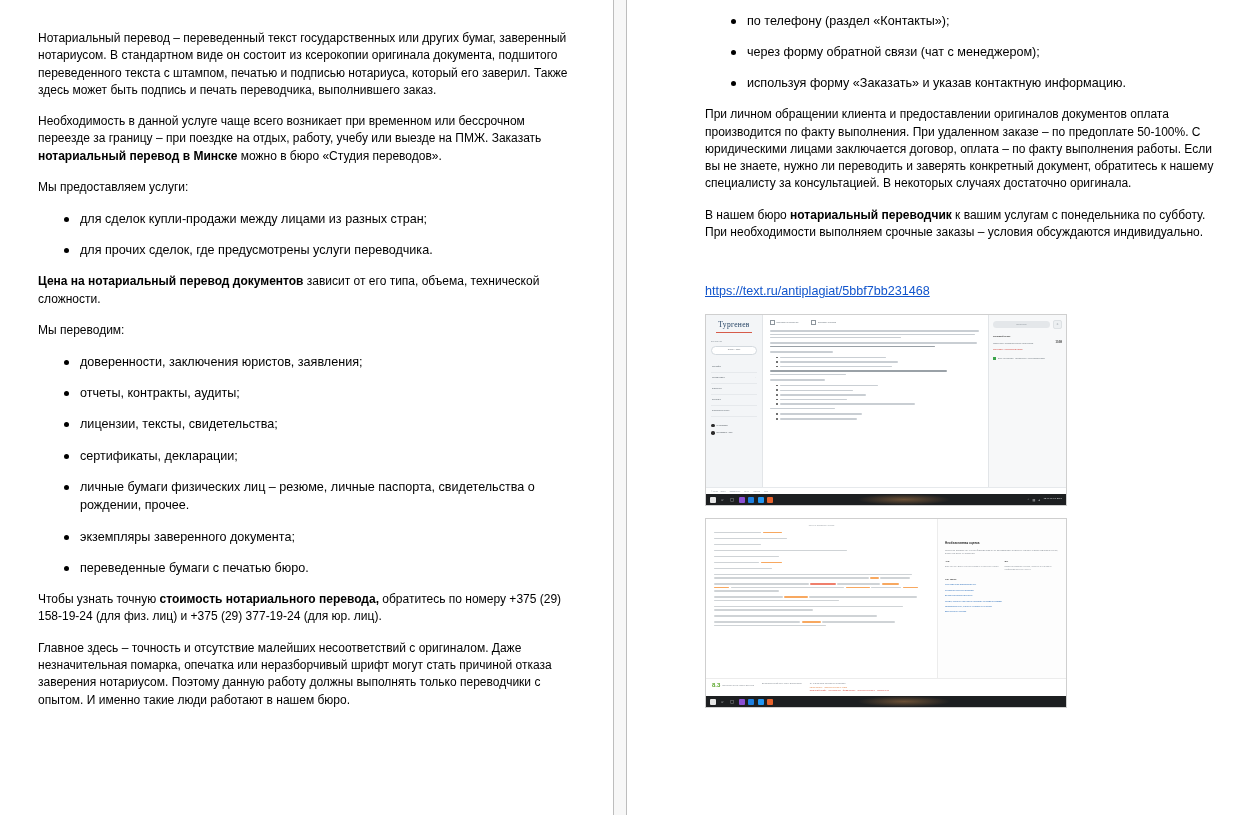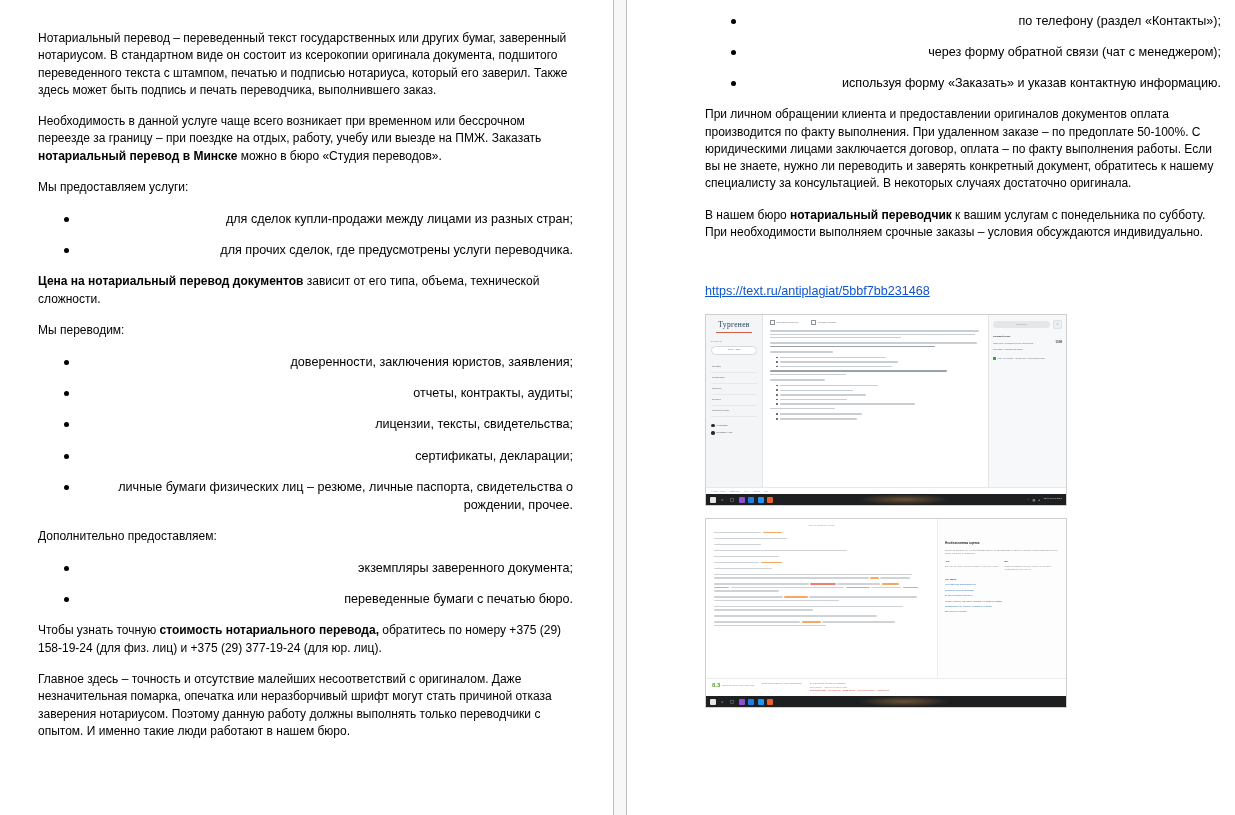--- a/index.html
+++ b/index.html
@@ -55,21 +55,20 @@
     margin: 0 0 14px 0;
     padding: 0 0 0 40px;
     list-style: none;
   }
   ul.bullets li {
     position: relative;
     font-size: 12.6px;
     line-height: 1.44;
     margin: 0 0 13px 0;
     padding-left: 2px;
-    text-align: right;
   }
   ul.bullets li:last-child { margin-bottom: 0; }
   ul.bullets li::before {
     content: "";
     position: absolute;
     left: -14px;
     top: 7px;
     width: 5px;
     height: 5px;
     background: #000;
@@ -302,21 +301,20 @@
     <div class="list-block">
       <ul class="bullets">
         <li>доверенности, заключения юристов, заявления;</li>
         <li>отчеты, контракты, аудиты;</li>
         <li>лицензии, тексты, свидетельства;</li>
         <li>сертификаты, декларации;</li>
         <li>личные бумаги физических лиц – резюме, личные паспорта, свидетельства о рождении, прочее.</li>
       </ul>
     </div>
 
-    <p class="para">Дополнительно предоставляем:</p>
 
     <div class="list-block">
       <ul class="bullets">
         <li>экземпляры заверенного документа;</li>
         <li>переведенные бумаги с печатью бюро.</li>
       </ul>
     </div>
 
     <p class="para">Чтобы узнать точную <b>стоимость нотариального перевода,</b> обратитесь по номеру +375 (29) 158-19-24 (для физ. лиц) и +375 (29) 377-19-24 (для юр. лиц).</p>
     <p class="para">Главное здесь – точность и отсутствие малейших несоответствий с оригиналом. Даже незначительная помарка, опечатка или неразборчивый шрифт могут стать причиной отказа заверения нотариусом. Поэтому данную работу должны выполнять только переводчики с опытом. И именно такие люди работают в нашем бюро.</p>

